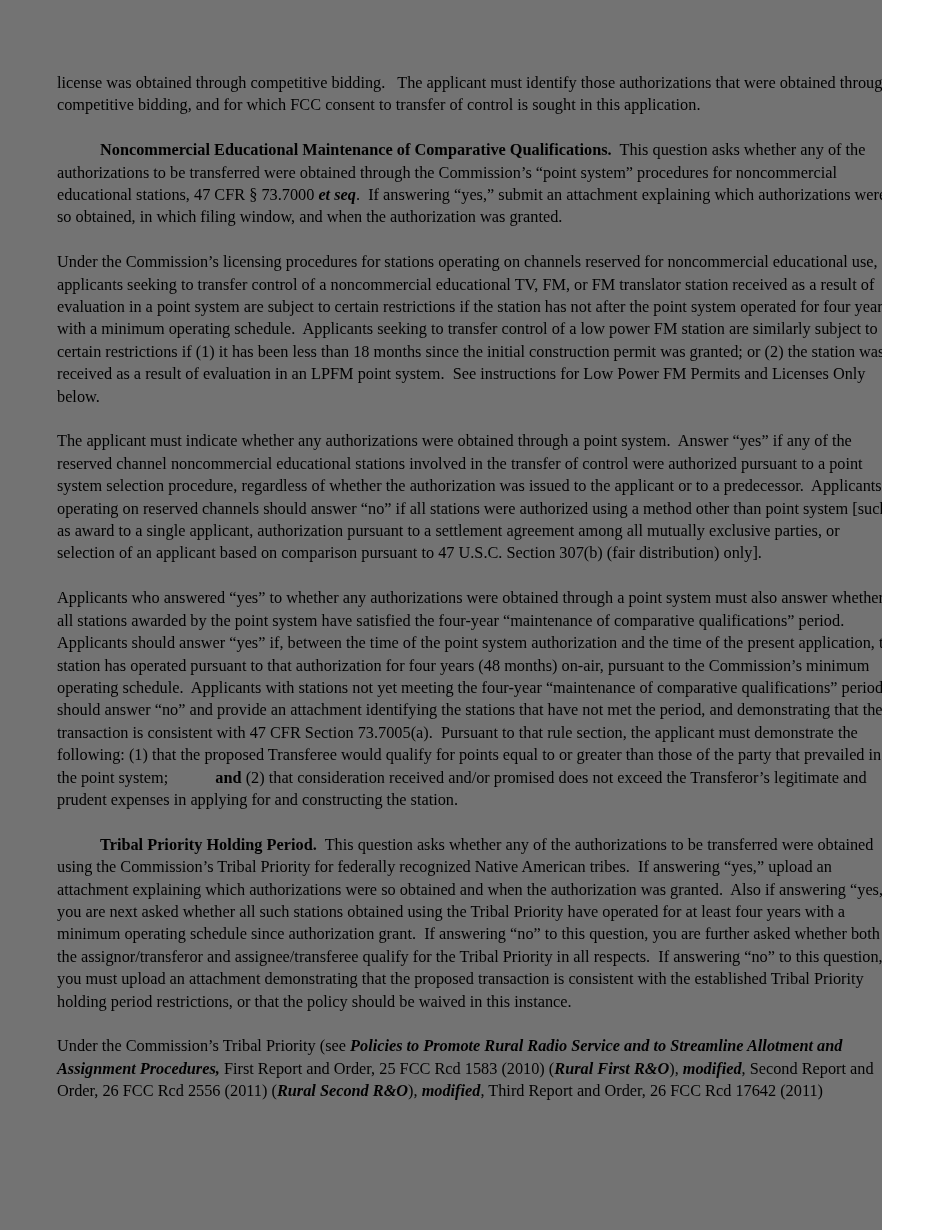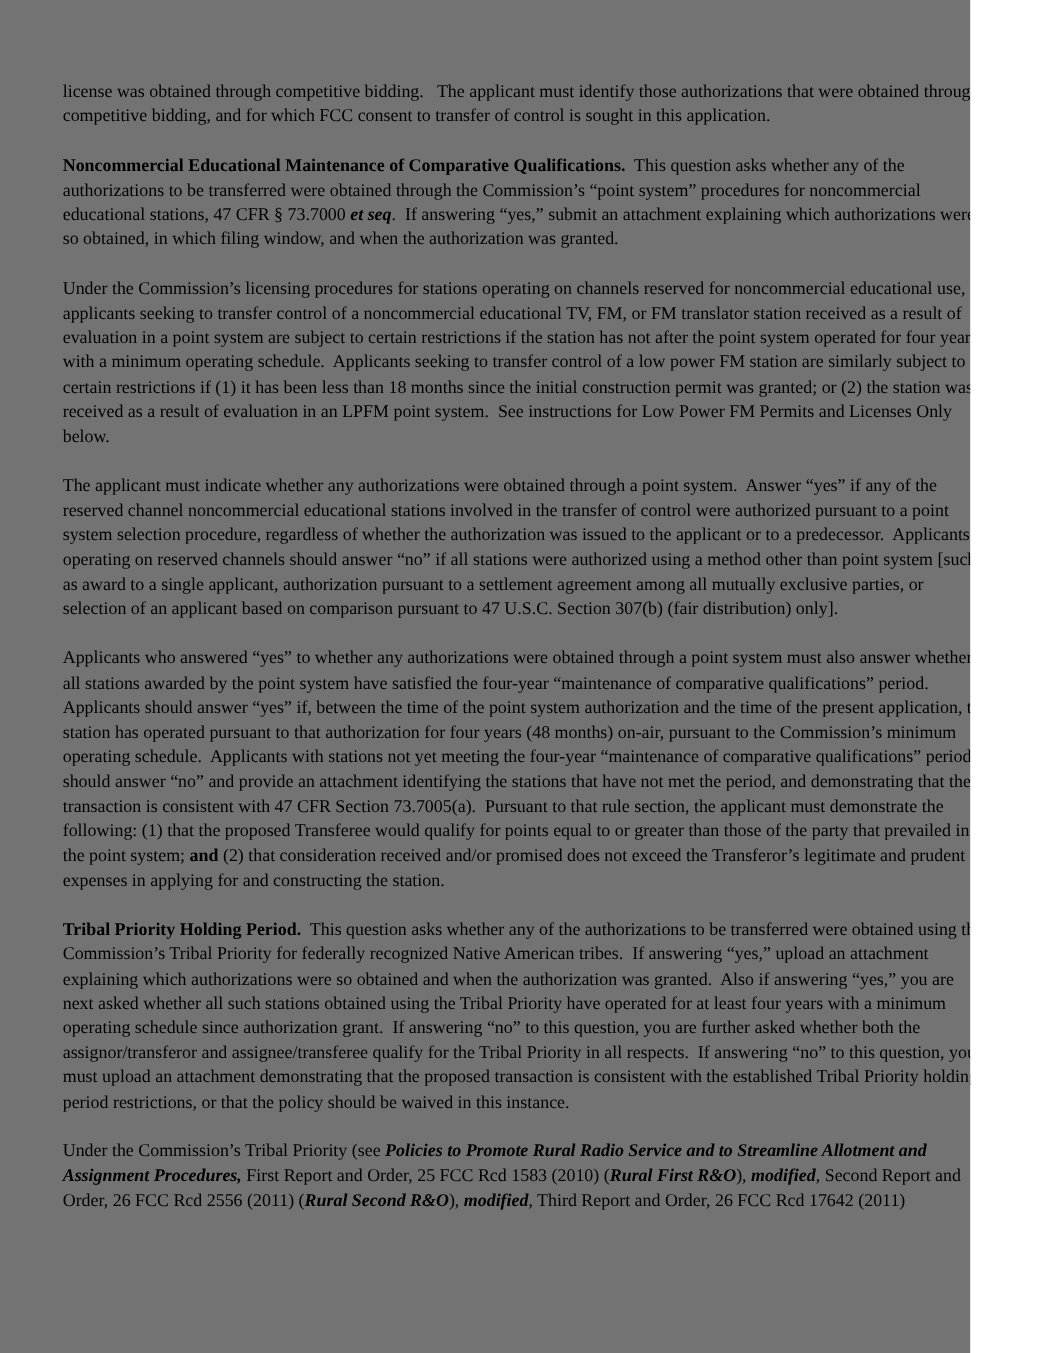--- a/index.html
+++ b/index.html
@@ -22,21 +22,21 @@
     color: #000000;
     font-family: "Liberation Serif", "DejaVu Serif", serif;
     font-size: 16.3px;
     line-height: 22.4px;
     text-align: left;
   }
   .para {
     margin: 0 0 22.4px 0;
     white-space: pre-wrap;
   }
-  .run.bold { font-weight: bold; }
+  .run.bold { font-weight: bold; margin-left: 43px; }
   .run.italic { font-style: italic; font-weight: bold; }
   .run.normal { font-weight: normal; font-style: normal; }
 </style>
 </head>
 <body>
 
 <div class="page">
   <main class="text-block">
     <p class="para"><span class="run normal">license was obtained through competitive bidding.   The applicant must identify those authorizations that were obtained through competitive bidding, and for which FCC consent to transfer of control is sought in this application.</span></p>
     <p class="para"><span class="run bold">Noncommercial Educational Maintenance of Comparative Qualifications.</span><span class="run normal">  This question asks whether any of the authorizations to be transferred were obtained through the Commission’s “point system” procedures for noncommercial educational stations, 47 CFR § 73.7000 </span><span class="run italic">et seq</span><span class="run normal">.  If answering “yes,” submit an attachment explaining which authorizations were so obtained, in which filing window, and when the authorization was granted.</span></p>

